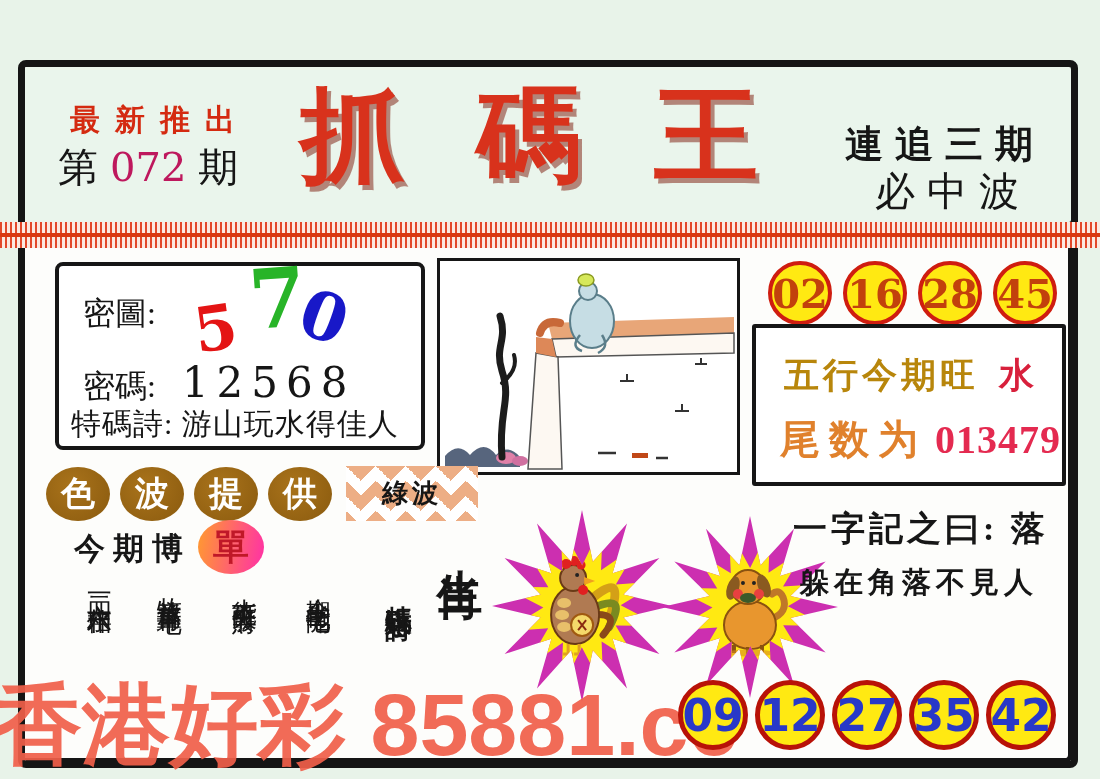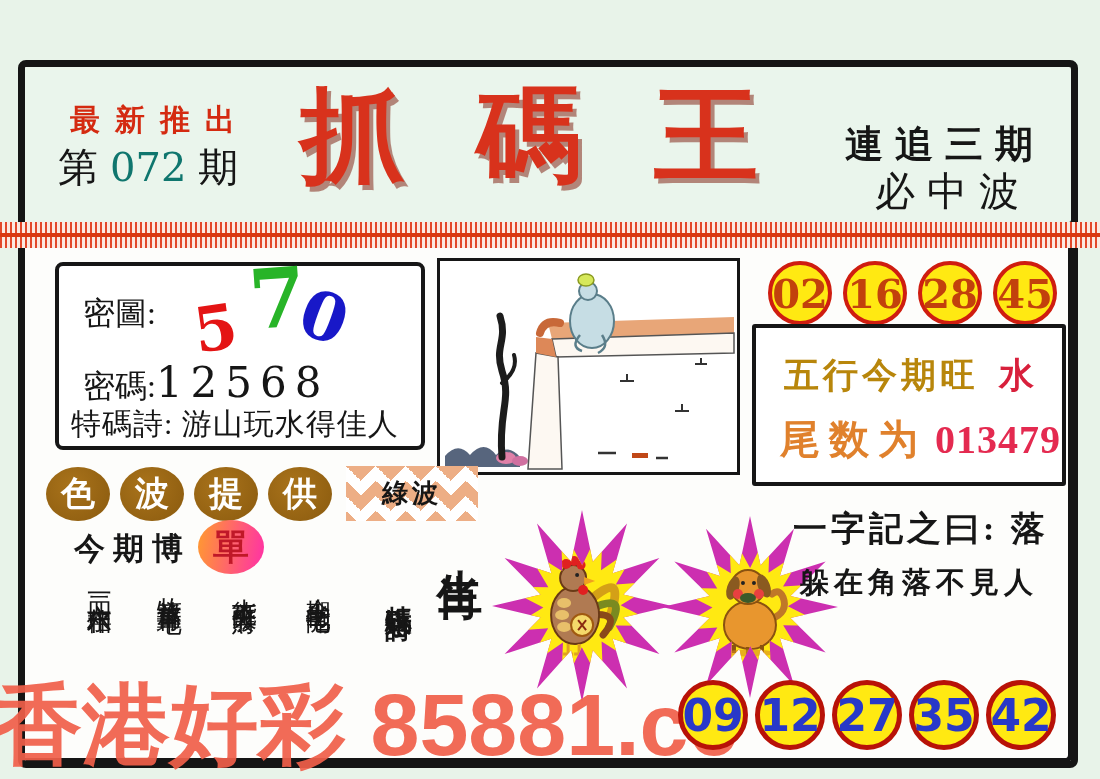--- a/index.html
+++ b/index.html
@@ -18,40 +18,40 @@
   .header-band { position:absolute; left:0; top:0; width:100%; height:155px; background:#eaf5ec; border-radius:2px; }
   .zigzag {
     position:absolute; left:0; top:222px; width:1100px; height:26px; z-index:6;
     background:
       linear-gradient(180deg, rgba(0,0,0,0) 0 11px, #d93710 11px 15px, rgba(0,0,0,0) 15px 26px),
       repeating-linear-gradient(90deg, #e2482a 0 2px, #fbe9e1 2px 5px);
   }
   
   .promo { position:absolute; left:70px; top:100px; font-size:30px; font-weight:bold; color:#d42a10; letter-spacing:15px; z-index:3; }
   .issue-line { position:absolute; left:58px; top:140px; font-size:40px; z-index:3; }
-  .issue-line .num { color:#0f766e; margin:0 12px; font-family:"DejaVu Serif",serif; }
+  .issue-line .num { color:#be185d; margin:0 12px; font-family:"DejaVu Serif",serif; }
   .main-title {
     position:absolute; left:300px; top:80px; width:458px; z-index:3;
     display:flex; justify-content:space-between;
     font-size:104px; font-weight:bold; color:#d8321c; line-height:1.08;
     text-shadow:4px 5px 0 rgba(122,22,6,0.5);
   }
   .chase { position:absolute; left:845px; top:106px; font-size:38px; font-weight:bold; letter-spacing:12px; z-index:3;margin-top:13px; }
   .wave-line { position:absolute; left:875px; top:164px; font-size:40px; letter-spacing:12px; z-index:3; }
 
   
   .secret-box { position:absolute; left:55px; top:262px; width:370px; height:188px; border:4px solid #161616; border-radius:8px; background:#fff; z-index:4; }
   .mitu-label { position:absolute; left:24px; top:26px; font-size:32px; }
   .glyphs { position:absolute; left:120px; top:-10px; width:200px; height:100px; }
   .glyph { position:absolute; font-weight:bold; font-family:"DejaVu Serif",serif; }
   .g5 { left:15px; top:36px; font-size:62px; color:#e41414; transform:rotate(-8deg); }
   .g7 { left:70px; top:-6px; font-size:82px; color:#28b428; transform:rotate(-4deg); }
   .g0 { left:122px; top:22px; font-size:66px; color:#1818c8; transform:rotate(20deg); }
   .mima-row { position:absolute; left:24px; top:92px; font-size:32px; }
-  .mima-row .code { font-size:42px; letter-spacing:8px; font-family:"DejaVu Serif",serif; }
+  .mima-row .code { font-size:42px; letter-spacing:8px; margin-left:26px; font-family:"DejaVu Serif",serif; }
   .shi-row { position:absolute; left:12px; top:138px; font-size:30px; letter-spacing:1px; }
 
   
   .pic { position:absolute; left:437px; top:258px; width:303px; height:217px; border:3px solid #161616; background:#fff; z-index:4; }
 
   
   .tn-row { position:absolute; left:768px; top:261px; display:flex; gap:11px; z-index:4; }
   .tn {
     width:64px; height:64px; border-radius:50%;
     background:#ffe912; border:4px solid #cf1d10;

